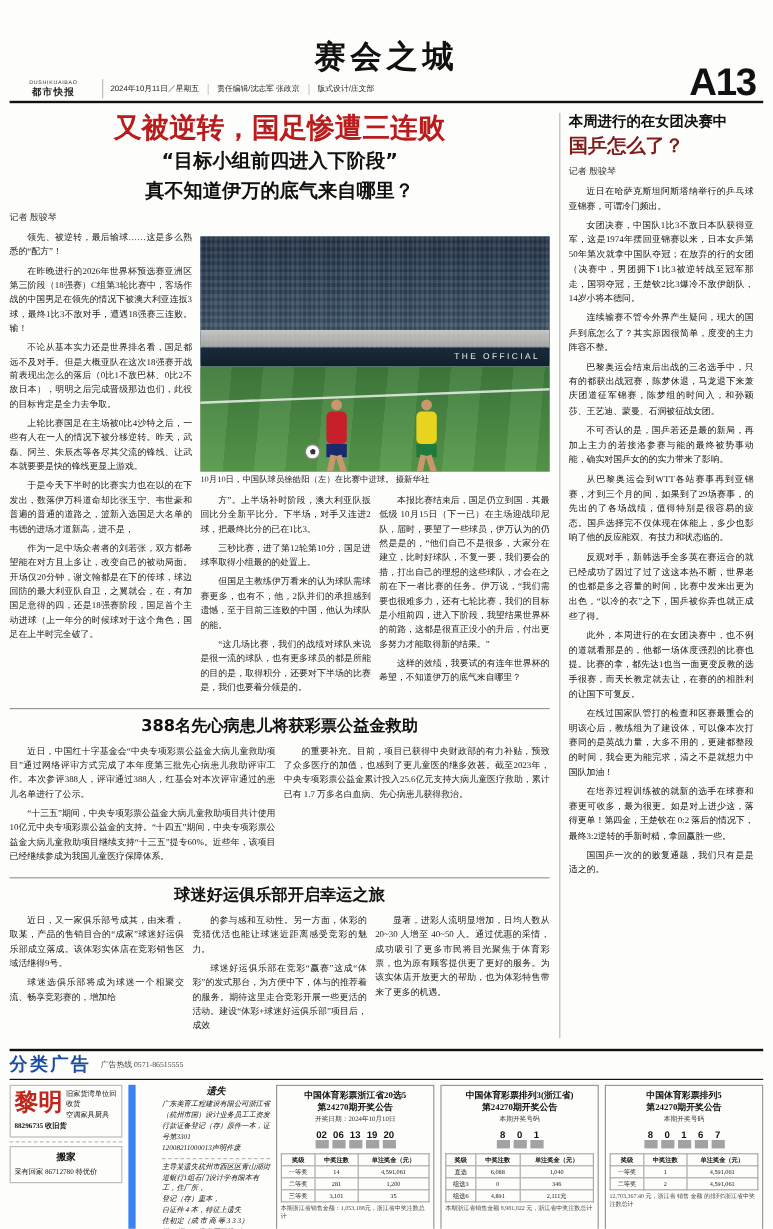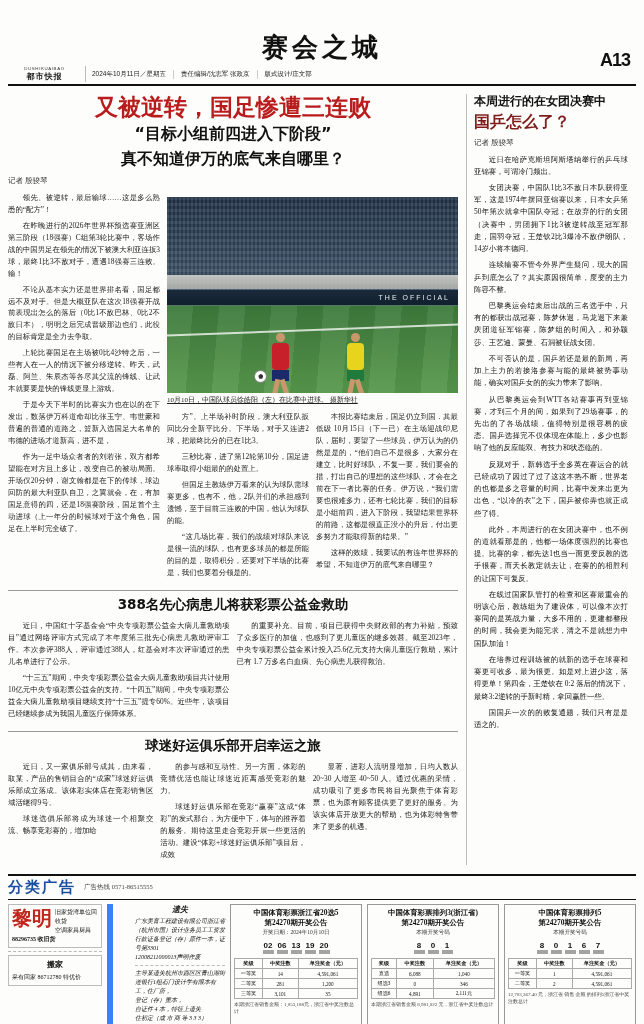--- a/index.html
+++ b/index.html
@@ -14,21 +14,21 @@
   }
   .page { width:644px; height:1024px; position:relative; padding: 0 8px; }
 
   
   .masthead { position:relative; height:62px; border-bottom:2px solid #111;margin-top:24px; }
   .mh-title {
     text-align:center; font-size:26px; font-weight:bold; letter-spacing:4px;
     padding-top:6px; font-family:"DejaVu Sans", sans-serif;
   }
   .mh-pagenum {
-    position:absolute; right:6px; top:26px; font-size:18px; font-weight:bold;
+    position:absolute; right:6px; top:26px; font-size:32px; font-weight:bold;
     font-family:"Liberation Sans", sans-serif; letter-spacing:-1px;
   }
   .mh-bar {
     position:absolute; left:0; right:0; top:40px; height:20px;
     display:flex; align-items:center; gap:6px; font-size:6.5px;
     font-family:"Liberation Sans", sans-serif; color:#222;
   }
   .mh-logo {
     width:78px; height:16px; border-right:1px solid #bbb; padding-right:4px;
     display:flex; flex-direction:column; justify-content:center; align-items:center;
@@ -107,21 +107,21 @@
   .leg.r { right:1px; transform:rotate(-18deg); }
   .ball {
     position:absolute; left:30%; bottom:5%; width:13px; height:13px; border-radius:50%;
     background:radial-gradient(circle at 35% 35%, #fff 60%, #cfcfcf 100%);
     border:1px solid #888;
   }
   .ball:after{
     content:""; position:absolute; left:3px; top:3px; width:5px; height:5px;
     background:#333; clip-path:polygon(50% 0,100% 38%,81% 100%,19% 100%,0 38%);
   }
-  .photo-caption { font-size:7px; color:#222; margin-top:3px; line-height:1.4;text-decoration:underline; }
+  .photo-caption { font-size:7px; color:#222; margin-top:3px; line-height:1.4; }
 
   
   .body-cols { display:flex; gap:7px; margin-top:6px; }
   .body-cols .bc { flex:1; }
   p.art {
     font-size:7.4px; line-height:1.62; text-align:justify; margin:0 0 4px 0;
     text-indent:2em; color:#1a1a1a;
   }
 
   
@@ -154,21 +154,21 @@
   }
   .ad-line { font-size:6px; line-height:1.5; }
   .ad-strong { font-weight:bold; }
   .dash { border-bottom:1px dashed #bbb; margin:3px 0; }
 
   .lot { flex:1; border:1px solid #999; padding:3px; }
   .lot-h { text-align:center; font-size:7.4px; font-weight:bold; line-height:1.3; }
   .lot-nums { display:flex; gap:3px; justify-content:center; margin:4px 0; }
   .lot-nums b {
     display:inline-block; min-width:11px; text-align:center; font-size:8px;
-    border-bottom:4px solid #a3a3a3; font-family:"Liberation Sans", sans-serif;
+    border-bottom:7px solid #a3a3a3; font-family:"Liberation Sans", sans-serif;
   }
   .lot-label { font-size:5.6px; text-align:center; color:#333; margin-top:2px; }
   table.lt { width:100%; border-collapse:collapse; margin-top:3px; }
   table.lt th, table.lt td {
     border:1px solid #aaa; font-size:5.2px; padding:1px; text-align:center;
   }
   .lot-foot { font-size:5px; color:#444; margin-top:2px; line-height:1.4; }
 </style>
 </head>
 <body>

